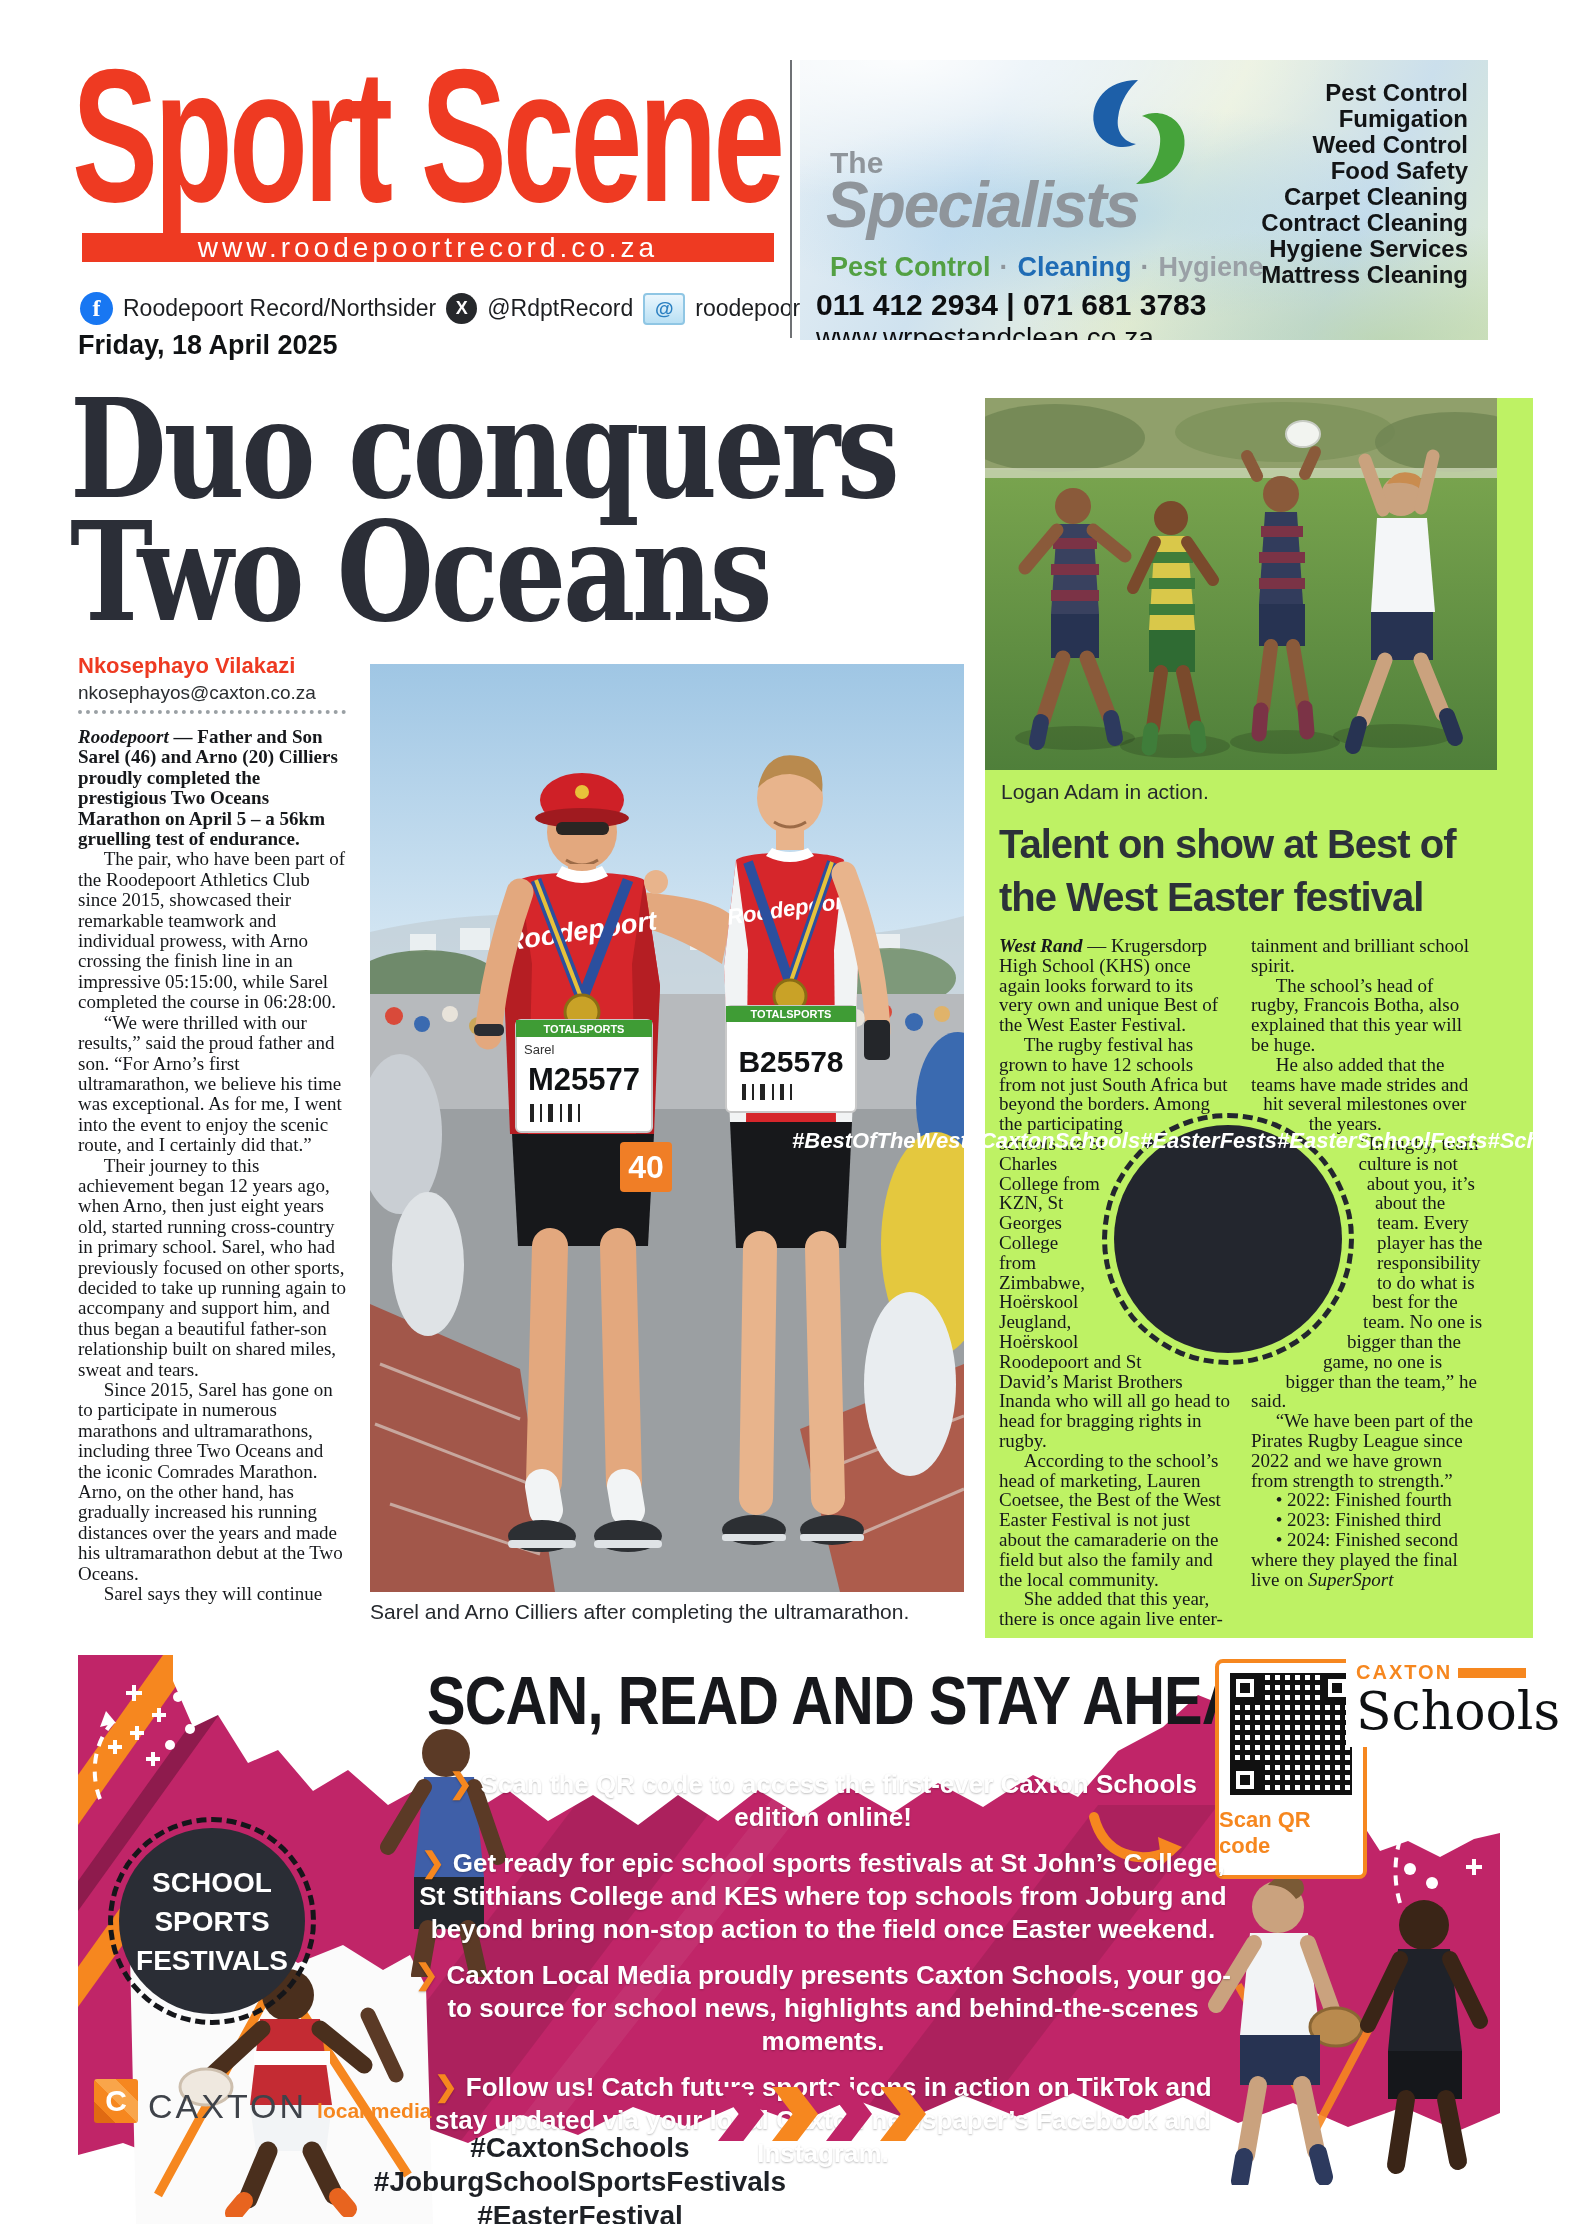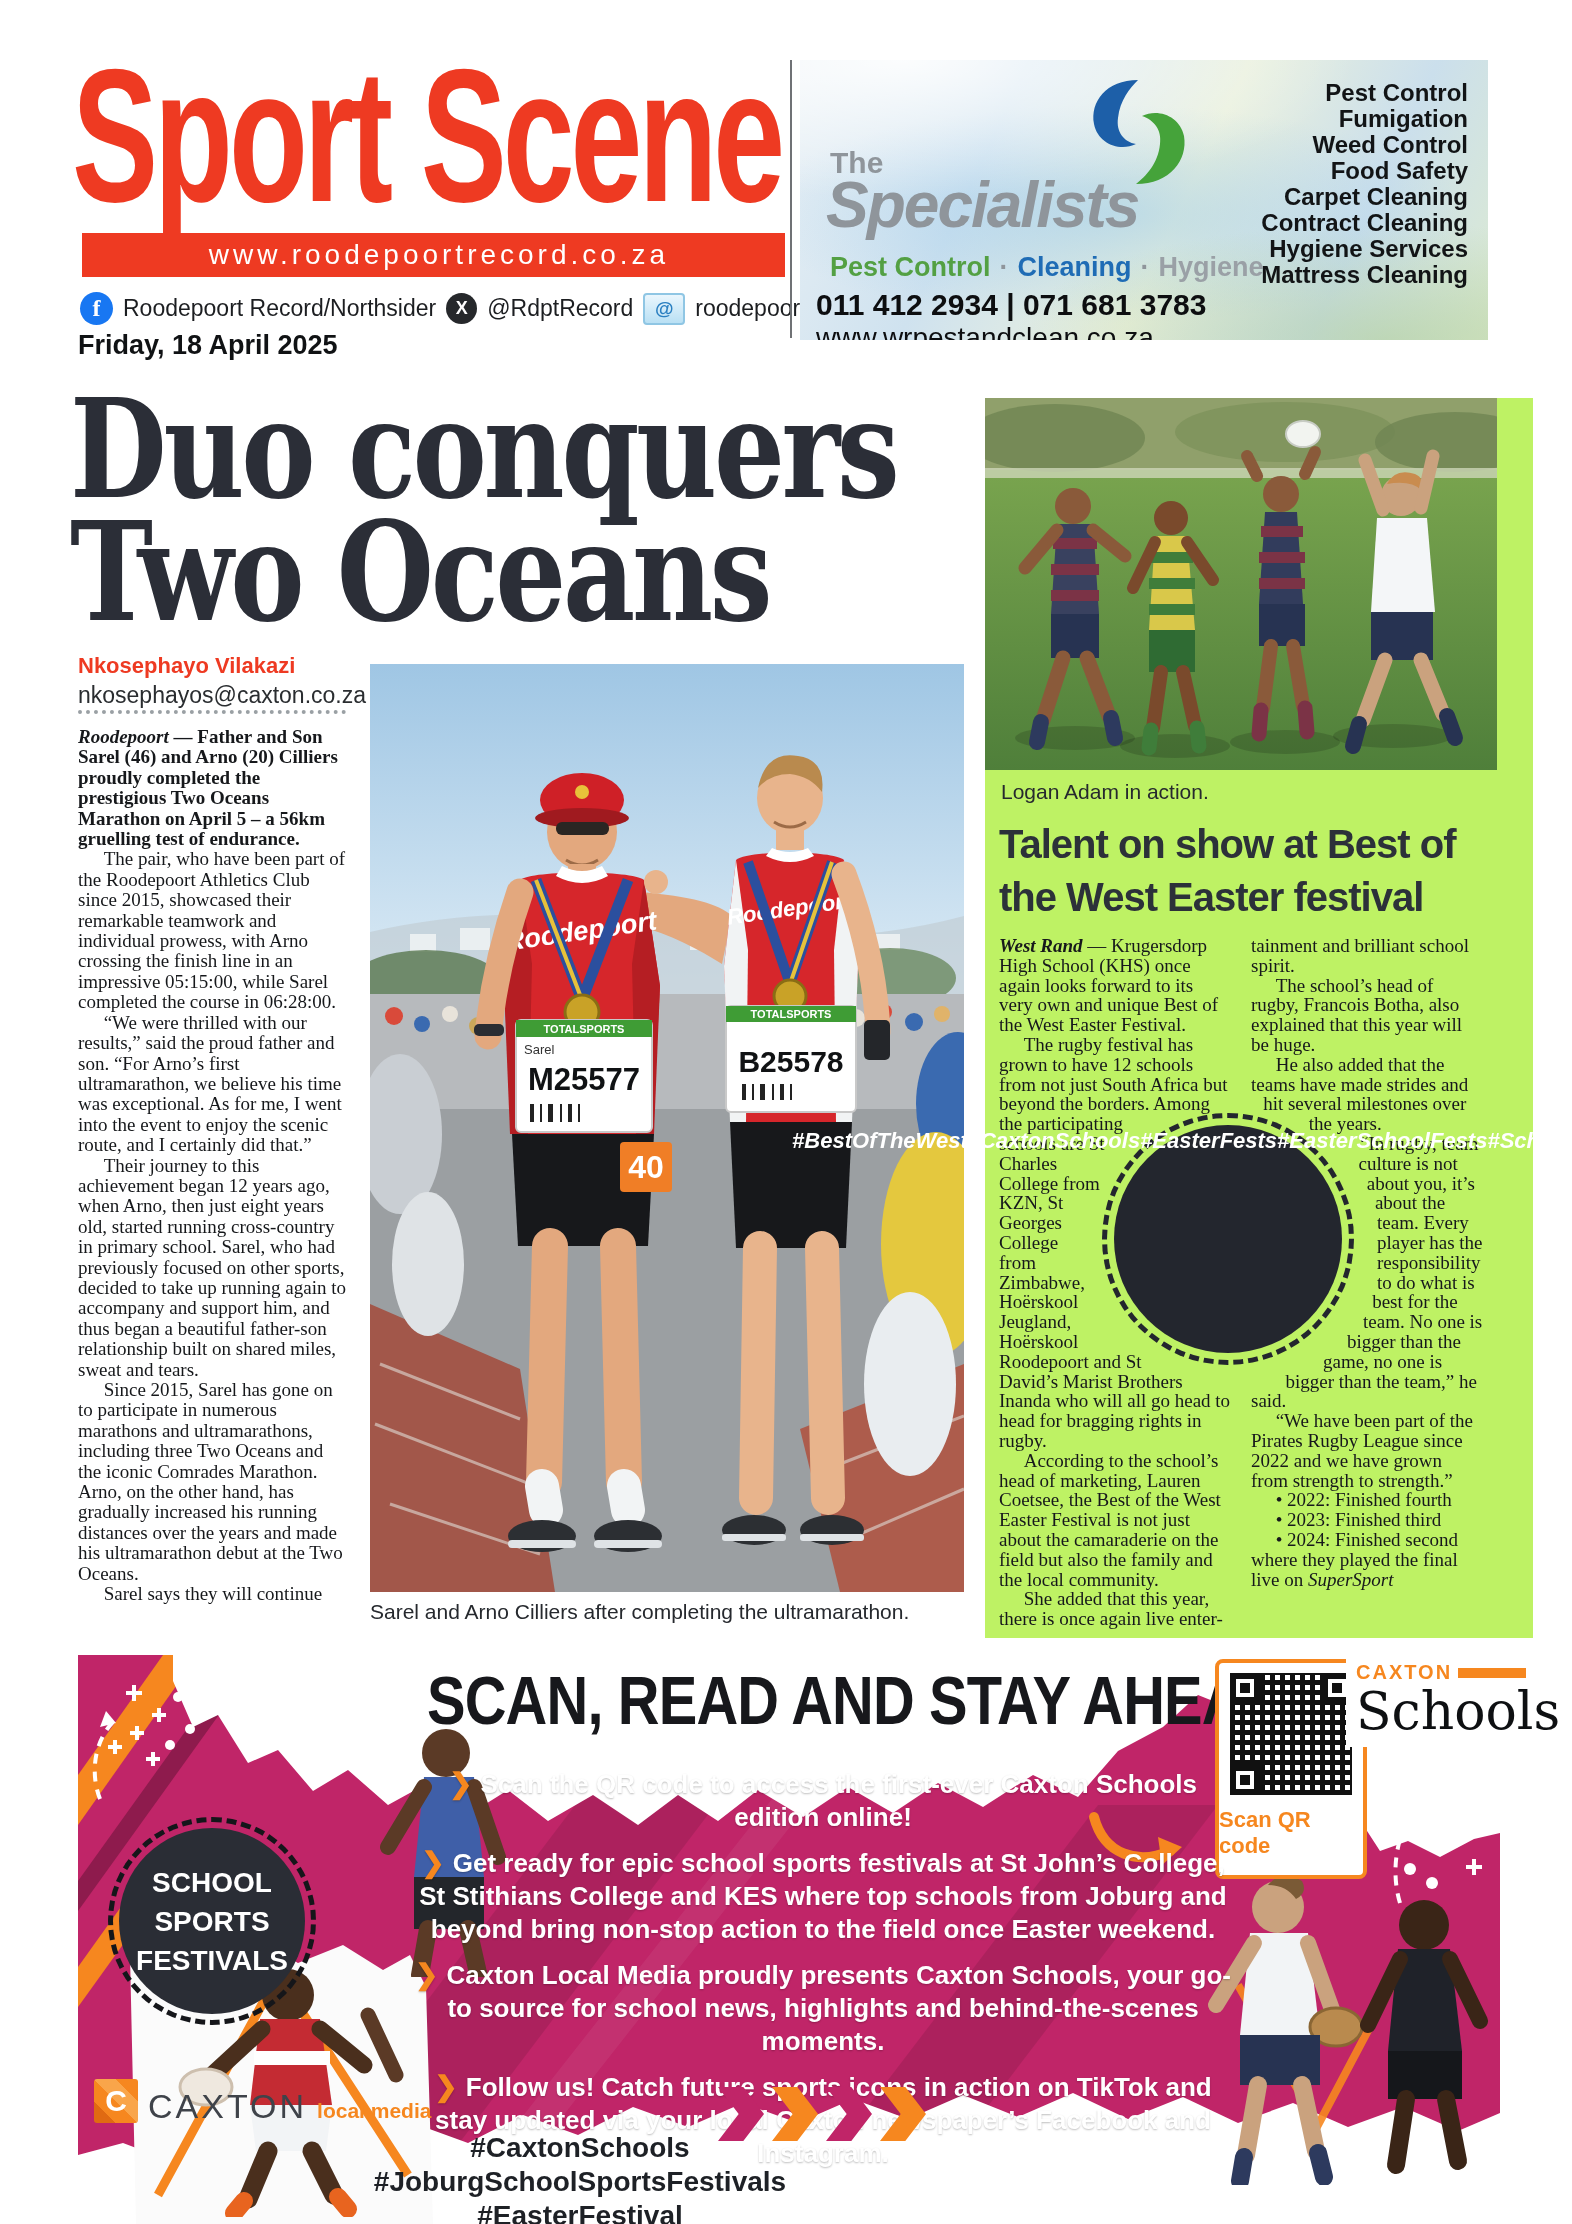--- a/index.html
+++ b/index.html
@@ -3,22 +3,22 @@
 <meta charset="utf-8">
 <style>
   html,body{margin:0;padding:0;background:#ffffff;}
   .page{position:relative;width:1572px;height:2224px;background:#fff;overflow:hidden;
         font-family:"Liberation Sans",sans-serif;color:#1a1c1f;}
   .abs{position:absolute;}
 
   
   .masthead{left:72px;top:40px;font-size:190px;font-weight:900;color:#ee3a22;line-height:1;
             letter-spacing:-6px;transform:scaleX(.68);transform-origin:left top;white-space:nowrap;}
-  .urlbar{left:82px;top:233px;width:692px;height:44px;background:#ee3a22;color:#fff;
-          display:flex;align-items:center;justify-content:center;font-size:28px;letter-spacing:4px;padding-left:11px;}
+  .urlbar{left:82px;top:233px;width:692px;height:29px;background:#ee3a22;color:#fff;
+          display:flex;align-items:center;justify-content:center;font-size:28px;letter-spacing:4px;}
   .social{left:80px;top:292px;display:flex;align-items:center;gap:10px;font-size:23px;color:#1c1e21;}
   .fbic{width:33px;height:33px;border-radius:50%;background:#1877f2;color:#fff;display:flex;
         align-items:center;justify-content:center;font-weight:bold;font-size:24px;font-family:"Liberation Serif",serif;}
   .xic{width:31px;height:31px;border-radius:50%;background:#26282b;color:#fff;display:flex;
        align-items:center;justify-content:center;font-weight:800;font-size:18px;}
   .mailic{width:38px;height:28px;border-radius:4px;border:2px solid #8fc6e4;
           background:linear-gradient(#eaf6fd,#b9e0f4);color:#2a7fc1;display:flex;align-items:center;
           justify-content:center;font-weight:800;font-size:19px;}
   .dateline{left:78px;top:330px;font-size:27px;font-weight:bold;color:#101214;}
   .hdr-divider{left:790px;top:60px;width:2px;height:278px;background:#707275;}
@@ -37,21 +37,21 @@
   .ad-phones{left:16px;top:228px;font-size:30px;font-weight:800;color:#0d0e10;}
   .ad-web{left:16px;top:262px;font-size:28px;font-weight:400;color:#0d0e10;}
   .ad-services{right:20px;top:20px;text-align:right;font-size:24px;line-height:26px;font-weight:800;color:#121416;}
   .ad-logo{left:286px;top:12px;}
 
   
   .headline{left:70px;top:388px;width:1100px;font-family:"DejaVu Serif",serif;font-weight:bold;
             font-size:136px;line-height:123px;color:#2b2e37;letter-spacing:-4px;
             transform:scaleX(.82);transform-origin:left top;}
   .byname{left:78px;top:653px;font-size:22px;font-weight:bold;color:#ee3a22;}
-  .bymail{left:78px;top:682px;font-size:23px;color:#2a2d30;}
+  .bymail{left:78px;top:682px;font-size:19px;color:#2a2d30;}
   .byrule{left:78px;top:710px;width:268px;border-top:4px dotted #9aa0a4;height:0;}
   .bodycol{left:78px;top:727px;width:272px;height:878px;overflow:hidden;
            font-family:"Liberation Serif",serif;font-size:19px;line-height:20.4px;color:#16181b;}
   .bodycol p{margin:0;text-indent:1.35em;}
   .bodycol p.lead{text-indent:0;font-weight:bold;}
   .loc{font-style:italic;font-weight:bold;}
   .photo-caption{font-size:21px;color:#26292e;}
   .cap-main{left:370px;top:1600px;width:600px;}
   .mainphoto{left:370px;top:664px;width:594px;height:928px;}
 

